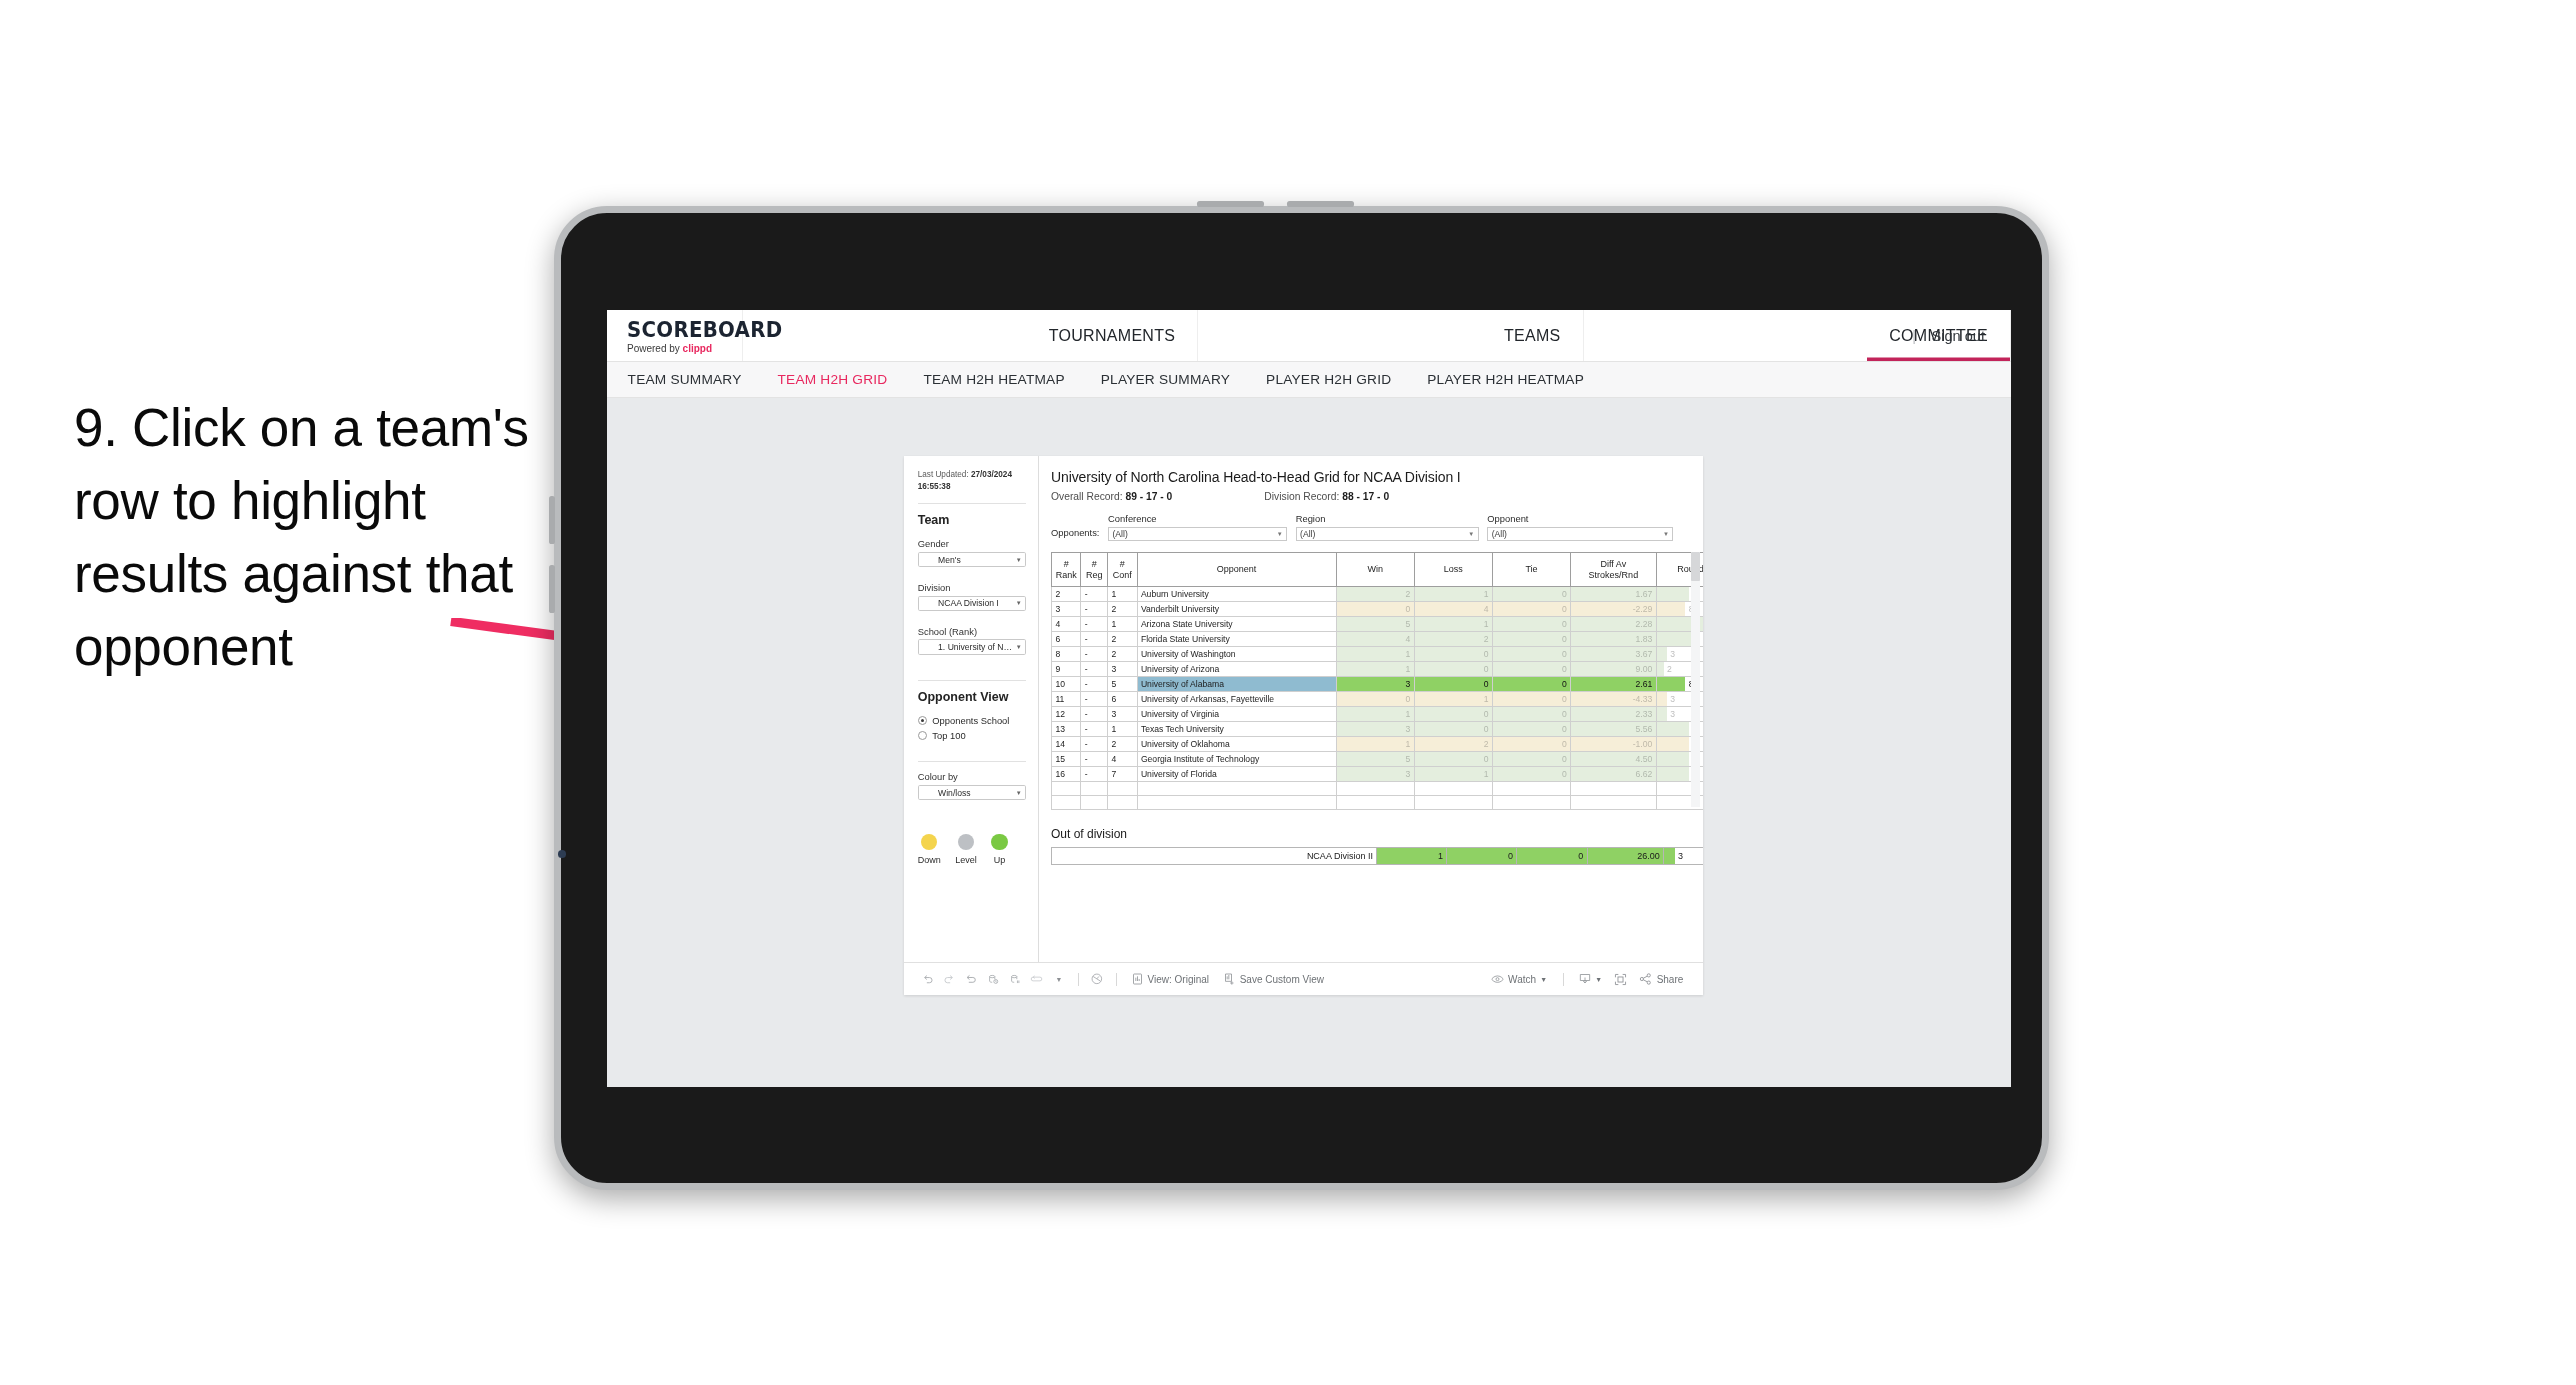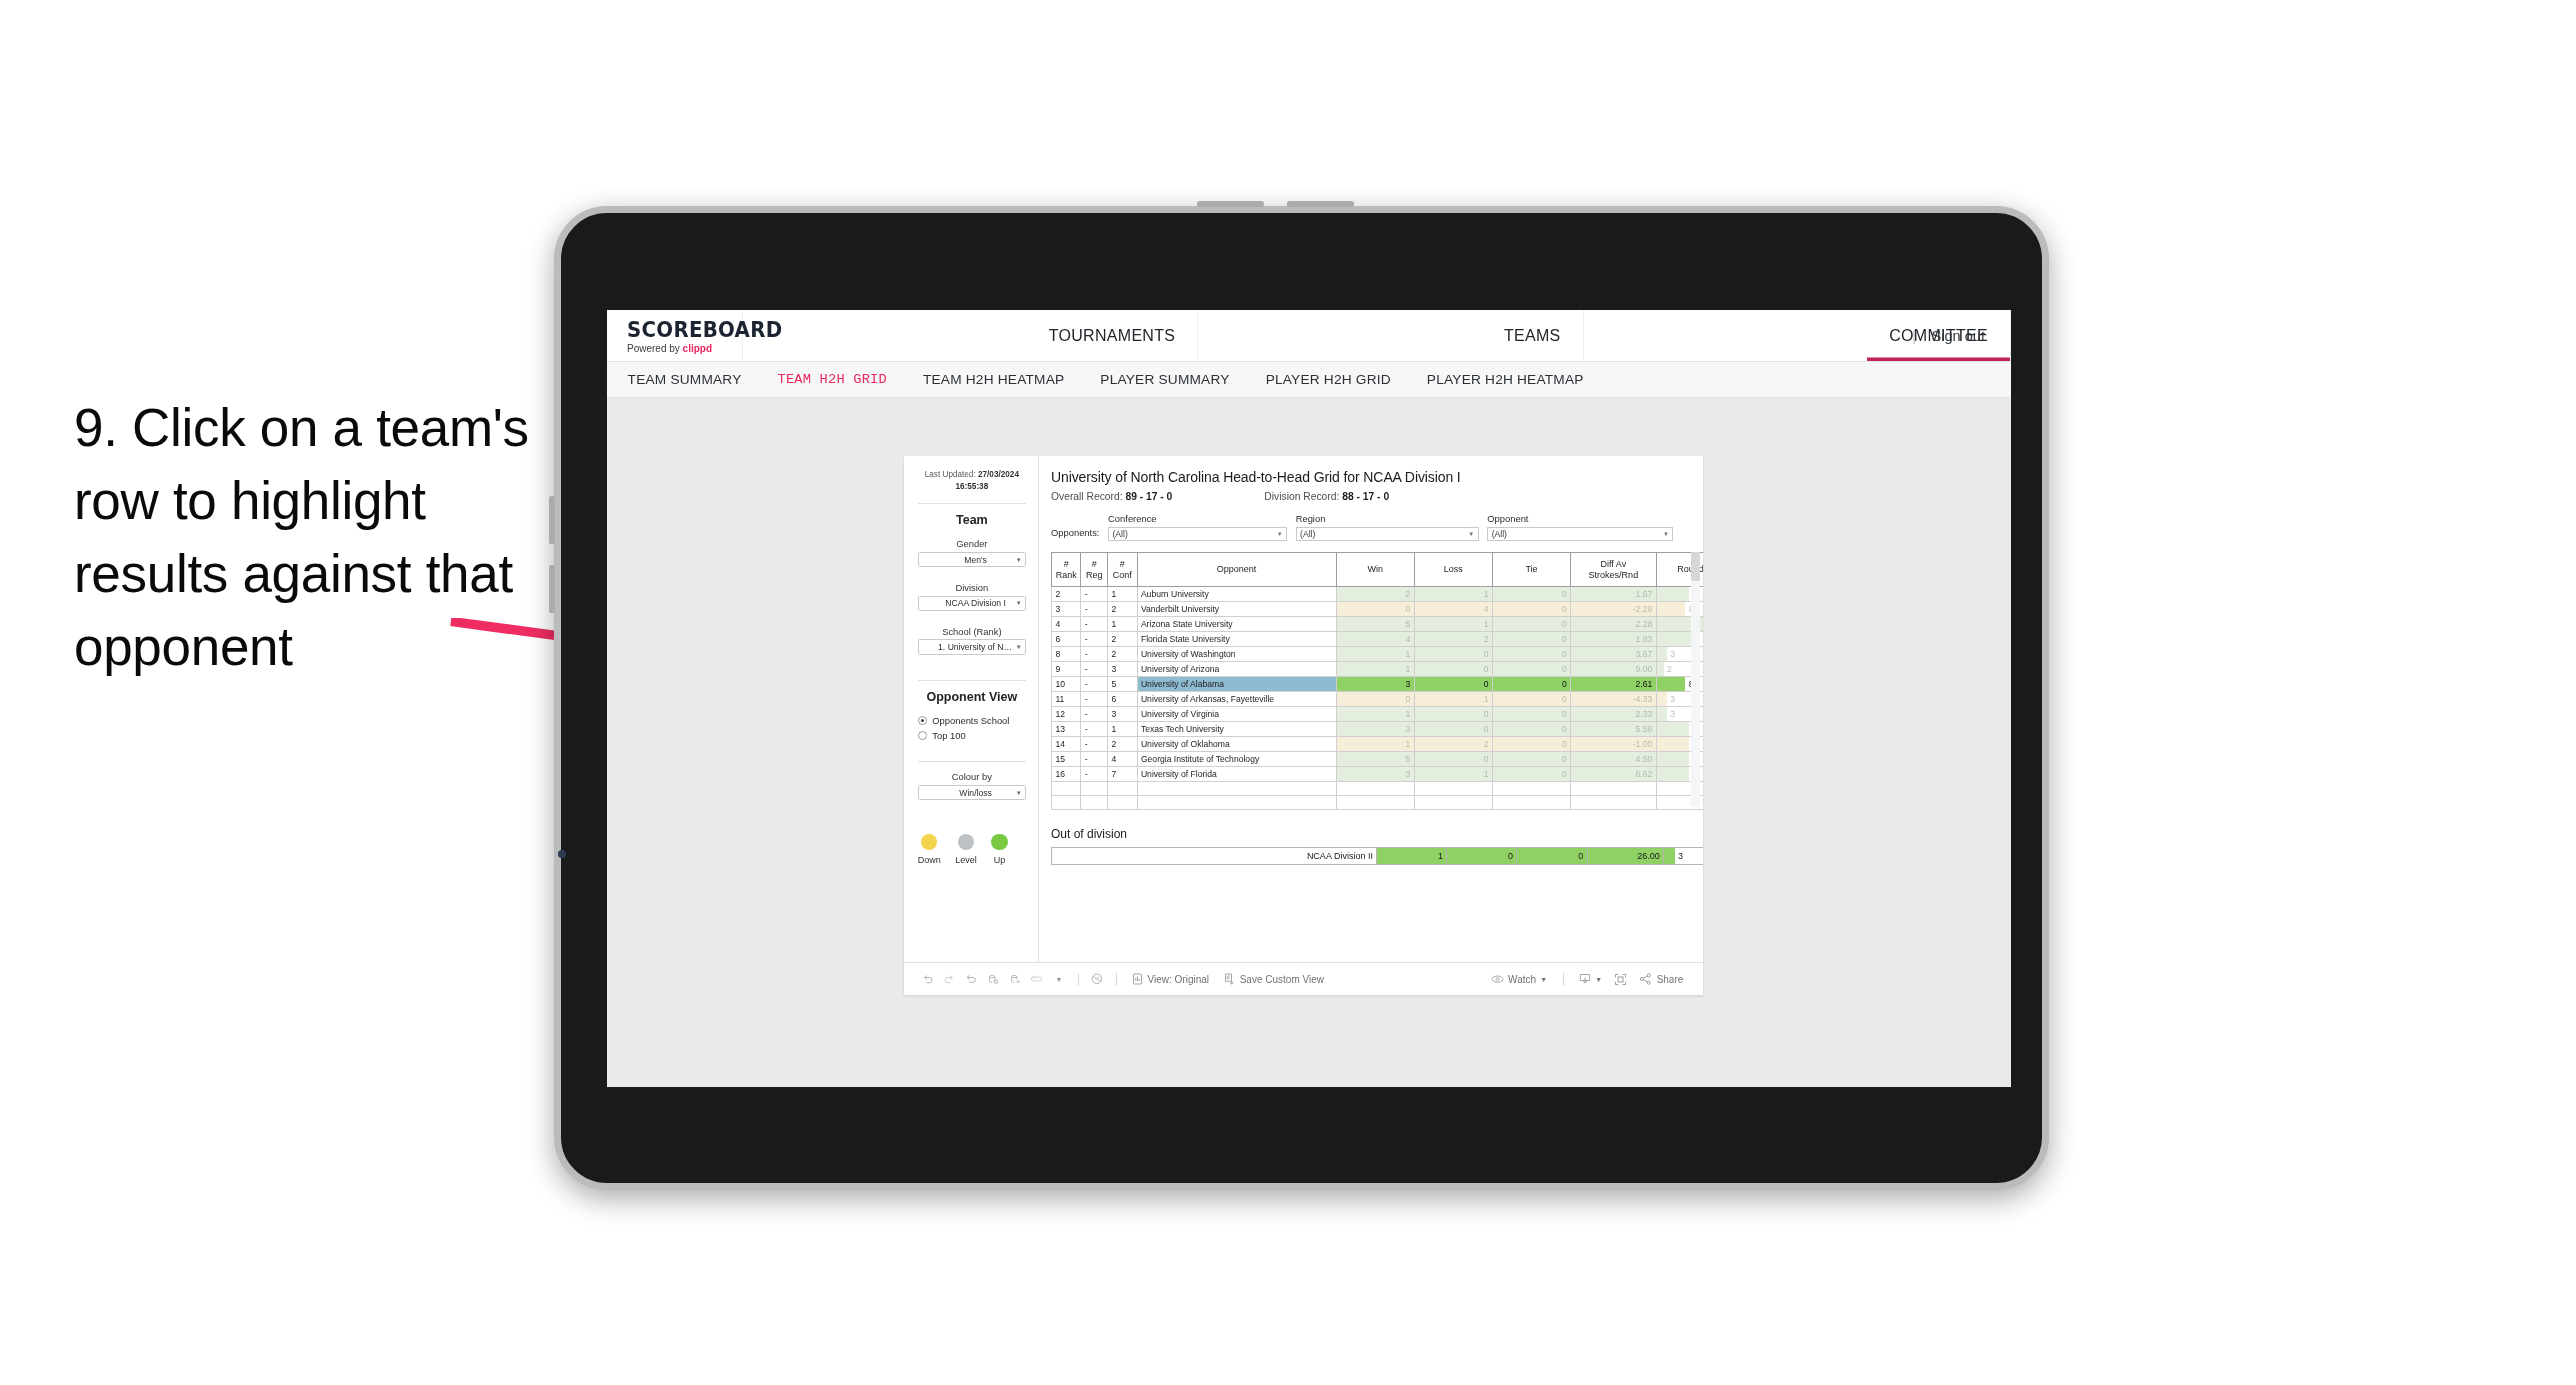--- a/index.html
+++ b/index.html
@@ -68,34 +68,34 @@
     font-size: 14.6px; color: #33383d;
   }
   #signout .bar { color: #b9bcc0; }
 
   
   #subnav {
     height: 36px; background: #f7f7f8; border-bottom: 0.9px solid #e3e3e3;
     display: flex; align-items: center; padding-left: 20.6px; gap: 36px;
   }
   .subnav-item { font-size: 13.7px; color: #2b3035; letter-spacing: 0.2px; cursor: pointer; }
-  .subnav-item.active { color: #e8285f; font-family: Liberation Mono, monospace; }
+  .subnav-item.active { color: #e8285f; }
 
   
   #canvas { position: relative; width: 100%; height: 689px; background: #e8eaec; }
   #viz {
     position: absolute; left: 297px; top: 58px; width: 799px; height: 539px;
     background: #ffffff; box-shadow: 0 0.9px 2.6px rgba(0,0,0,.12);
     display: flex; flex-direction: column;
   }
   #viz-body { flex: 1; display: flex; overflow: hidden; }
 
   
   #sidebar { width: 135px; border-right: 0.9px solid #ddd; padding: 13px 12px 0 13.7px;
-             display: flex; flex-direction: column; background: #fff; text-align: center; }
+             display: flex; flex-direction: column; background: #fff; }
   #lastupd { font-size: 8.2px; color: #5a5a5a; line-height: 1.45; }
   #lastupd b { font-weight: 700; color: #333; }
   .side-rule { height: 0.9px; background: #e1e1e1; margin: 10.3px 0 9.4px; }
   .side-h { font-size: 12.5px; font-weight: 700; color: #242424; margin-bottom: 11px; }
   .fld-label { font-size: 9.4px; color: #333; margin-bottom: 2.6px; }
   .fld-sel {
     height: 15.5px; border: 0.9px solid #c9c9c9; background: #fff; border-radius: 1.7px;
     display: flex; align-items: center; padding: 0 3.4px;
     font-size: 8.6px; color: #2a2a2a; position: relative; margin-bottom: 14.6px; cursor: pointer;
   }

